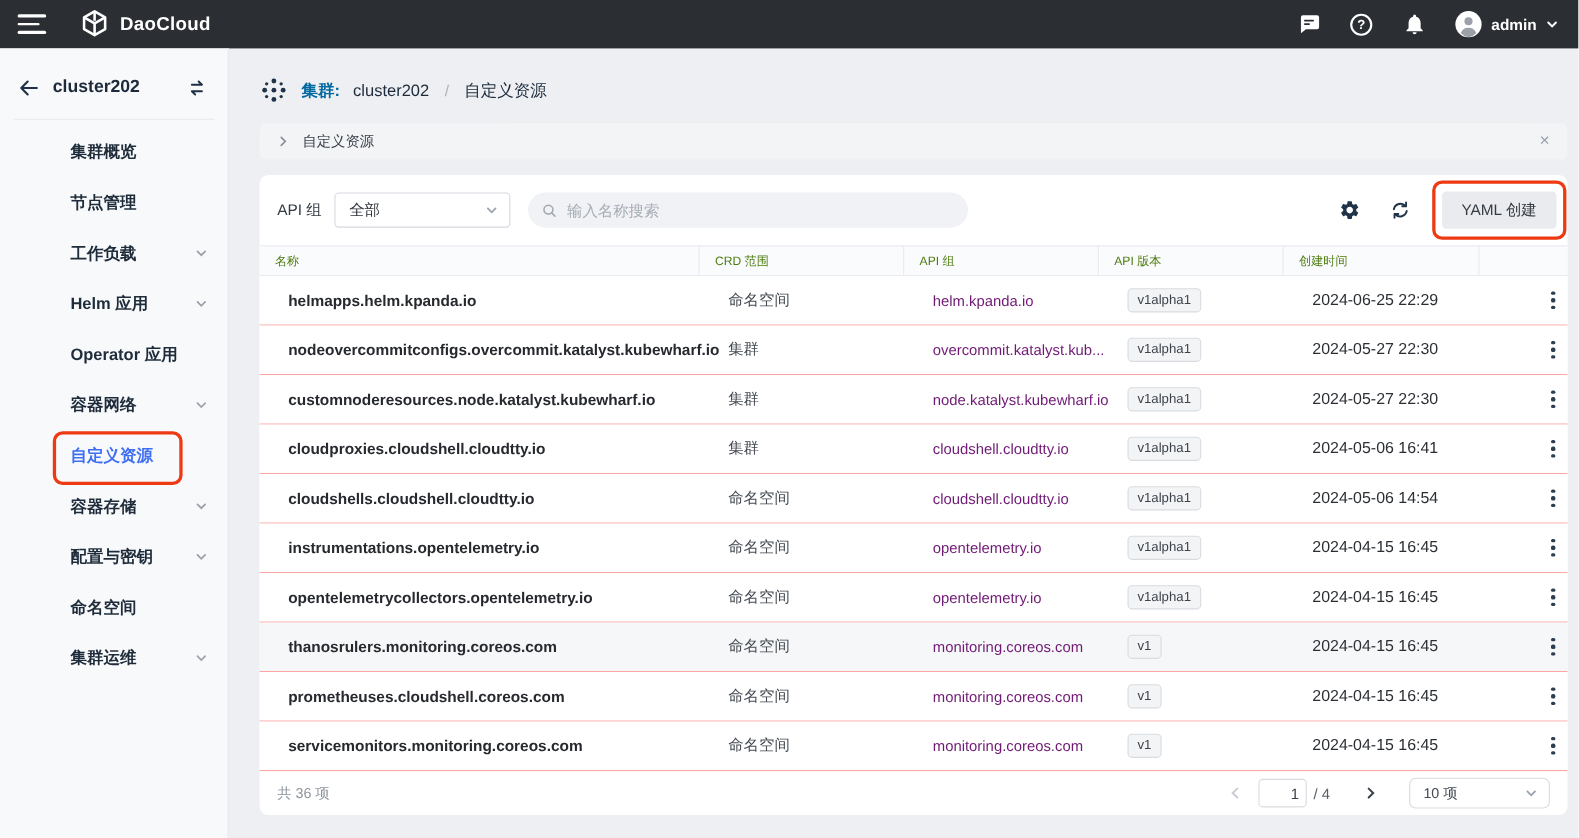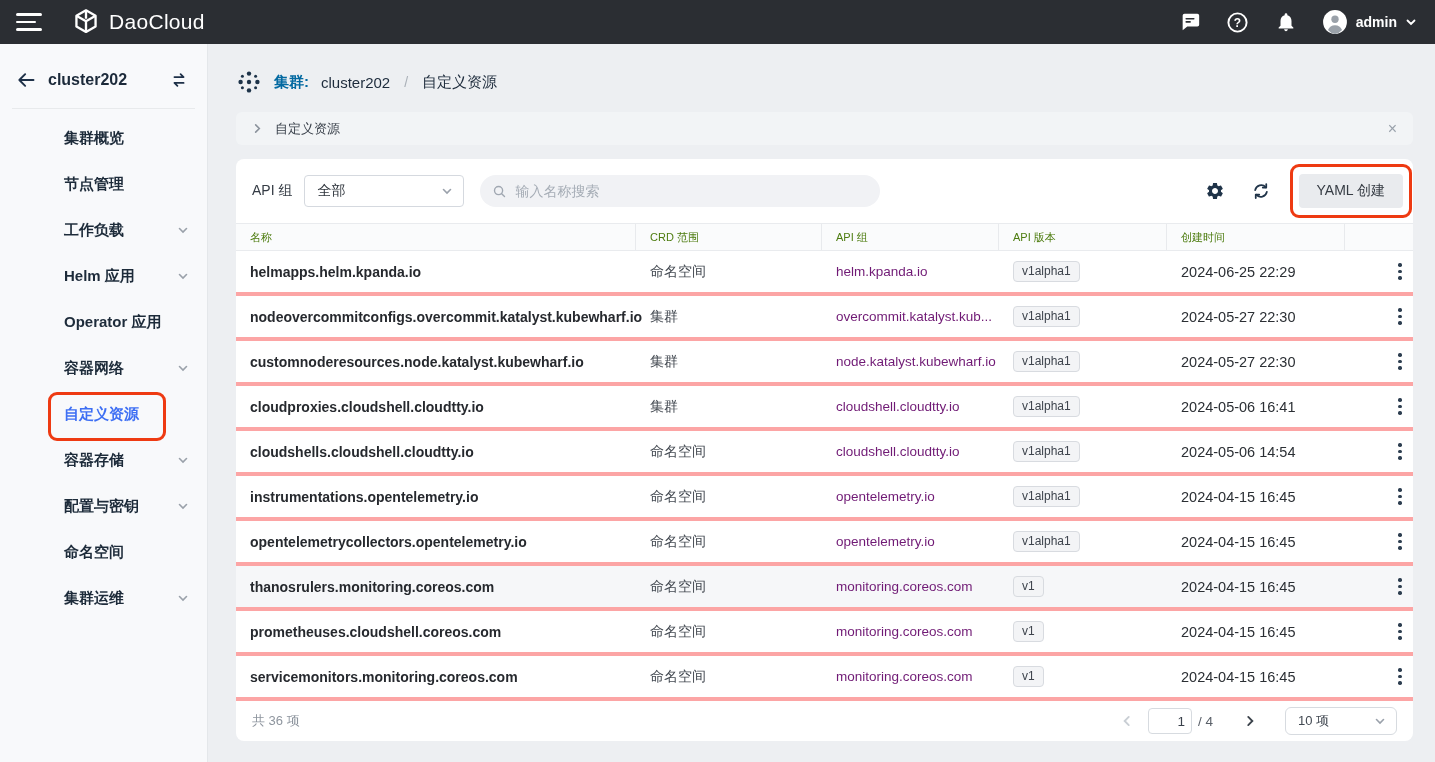--- a/index.html
+++ b/index.html
@@ -6,21 +6,21 @@
   html,body { width:1435px; height:762px; overflow:hidden;
     font-family:"Liberation Sans","DejaVu Sans",sans-serif; }
   body { background:#edeff2; position:relative; }
 
   
   .topbar { height:44px; background:#2b2e33; display:flex; align-items:center; color:#fff; }
   .hamburger { margin-left:16px; width:26px; cursor:pointer; display:flex; flex-direction:column; gap:5px; padding:4px 0;}
   .hamburger span { display:block; height:2.5px; background:#fff; border-radius:2px; }
   .hamburger span:nth-child(2){ width:20px; }
   .brand { display:flex; align-items:center; gap:9px; margin-left:30px; }
-  .brand-text { font-size:21px; font-weight:400; letter-spacing:.3px; }
+  .brand-text { font-size:17px; font-weight:700; letter-spacing:.3px; }
   .topbar-right { margin-left:auto; display:flex; align-items:center; gap:24px; padding-right:18px; }
   .tb-icon { width:24px; height:24px; display:flex; align-items:center; justify-content:center; cursor:pointer; }
   .user-chip { display:flex; align-items:center; gap:8px; cursor:pointer;font-weight:bold; }
   .user-name { font-size:14px; }
 
   
   .shell { display:flex; height:718px; }
   .sidebar { width:208px; background:#f8f9fb; border-right:1px solid #e4e7ea; flex-shrink:0; }
   .side-head { display:flex; align-items:center; gap:12px; padding:26px 18px 18px 16px; }
   .side-title { font-size:16px; font-weight:700; color:#1c2a3a; flex:1; }
@@ -68,21 +68,21 @@
 
   
   .thead { display:flex; height:28px; background:#fafbfc; border-top:1px solid #e9ebee; border-bottom:1px solid #e9ebee; }
   .thead .cell { display:flex; align-items:center; padding-left:14px; font-size:11px; color:#4d7c0f;
     border-right:1px solid #e8eaed; }
   .thead .cell:last-child { border-right:none; }
   .col-name{ width:400px; } .col-scope{ width:186px; } .col-group{ width:177px; }
   .col-version{ width:168px; } .col-created{ width:178px; } .col-actions{ flex:1; }
 
   .tbody { }
-  .trow { display:flex; height:45px; border-bottom:4px solid #fca5a5; background:#fff; }
+  .trow { display:flex; height:45px; border-bottom:1px solid #fca5a5; background:#fff;padding-left:12px; }
   .trow.hl { background:#f6f7f9; }
   .trow .cell { display:flex; align-items:center; padding-left:14px; }
   .c-name { font-size:14px; font-weight:700; color:#26292e; }
   .c-scope { font-size:14px; color:#444a52; }
   .c-group { font-size:13.5px; color:#701a75; }
   .badge { display:inline-block; font-size:12px; color:#3e444d; background:#f3f4f6;
     border:1px solid #d8dbe0; border-radius:4px; padding:3px 8px; line-height:1.1; }
   .c-created { font-size:14.5px; color:#2b2f34; }
   .kebab { display:flex; flex-direction:column; align-items:center; justify-content:center; gap:3px;
     width:26px; height:26px; cursor:pointer; margin-left:28px; }
@@ -91,21 +91,21 @@
   
   .tfoot { flex:1; display:flex; align-items:center; padding:0 16px; border-top:0; }
   .total { font-size:13px; color:#8e959e; }
   .pager { margin-left:auto; display:flex; align-items:center; }
   .pg-prev { color:#c9ced4; display:flex; cursor:default; }
   .pg-input { width:44px; height:26px; border:1px solid #d7dbe0; border-radius:4px; text-align:right;
     padding-right:6px; font-size:13.5px; color:#3a414b; margin-left:14px; outline:none;
     font-family:"Liberation Sans","DejaVu Sans",sans-serif; }
   .pg-total { font-size:13.5px; color:#5a6069; margin-left:6px; }
   .pg-next { color:#3b424b; display:flex; cursor:pointer; margin-left:30px; }
-  .size-select { width:112px; height:28px; border:1px solid #d7dbe0; border-radius:6px; margin-left:28px;
+  .size-select { width:128px; height:28px; border:1px solid #d7dbe0; border-radius:6px; margin-left:28px;
     display:flex; align-items:center; padding:0 10px 0 12px; cursor:pointer; background:#fff; }
   .size-select .sel-val { font-size:13px; color:#434a53; flex:1; }
 
   svg { display:block; }
 </style>
 </head>
 <body>
 
 <div class="topbar">
   <div class="hamburger">

